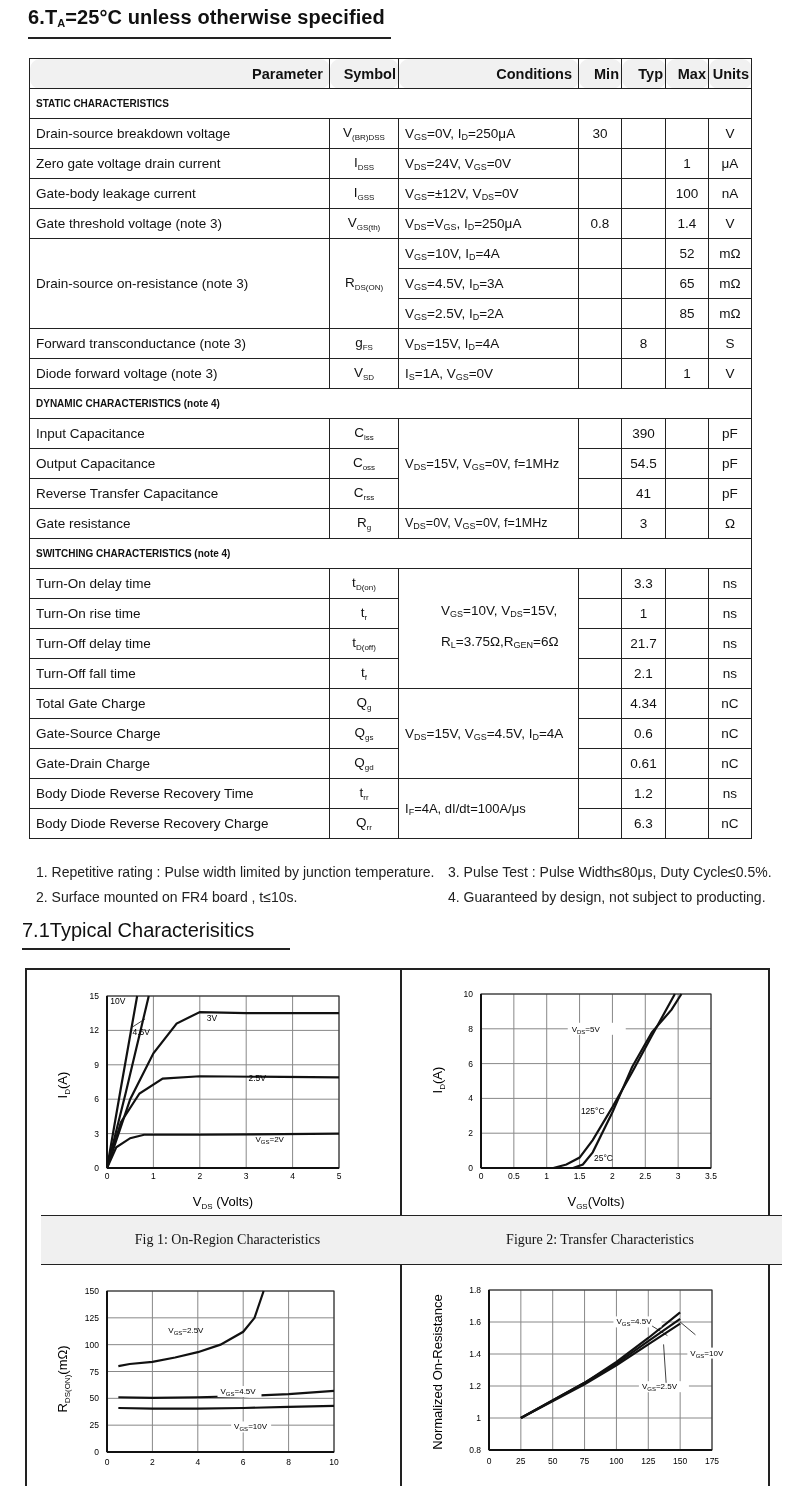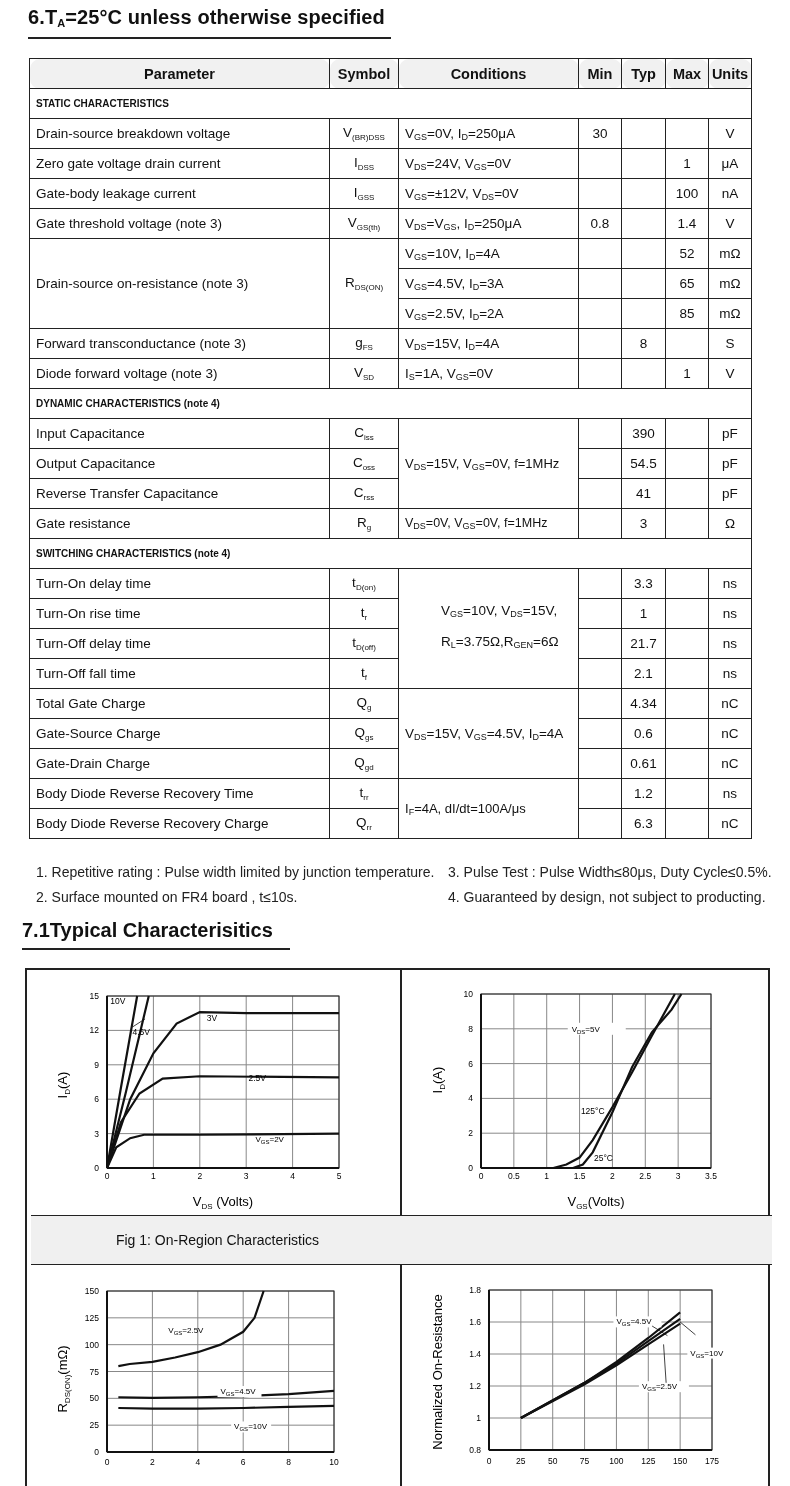--- a/index.html
+++ b/index.html
@@ -2,32 +2,32 @@
 <html><head>
 <meta charset="utf-8">
 <style>
   html,body{margin:0;padding:0;background:#fff;}
   body{width:790px;height:1486px;position:relative;overflow:hidden;font-family:"Liberation Sans",sans-serif;color:#111;}
   .h1{position:absolute;left:28px;top:6px;font-size:20px;font-weight:bold;letter-spacing:0.1px;}
   .h1 sub{font-size:11px;vertical-align:-3px;}
   .h1-rule{position:absolute;left:28px;top:37px;width:363px;height:2px;background:#222;}
   table.spec{position:absolute;left:29px;top:58px;border-collapse:collapse;font-size:13.5px;}
   table.spec td, table.spec th{border:1.5px solid #222;height:29px;padding:0 6px;white-space:nowrap;}
-  table.spec th{background:#f1f1f1;font-weight:bold;font-size:14.5px;text-align:center;height:29px;border-radius:10px;}
+  table.spec th{background:#f1f1f1;font-weight:bold;font-size:14.5px;text-align:right;height:29px;border-radius:10px;}
   table.spec td.sec{font-weight:bold;font-size:10px;}
   td.c{text-align:center;}
   td.cond{padding-left:6px;}
   .sym sub{font-size:8px;vertical-align:-3px;}
   .cond sub{font-size:9px;vertical-align:-2px;}
   .notes{position:absolute;font-size:14px;color:#222;}
-  .h2{position:absolute;left:22px;top:919px;font-size:20px;font-weight:bold;}
+  .h2{position:absolute;left:22px;top:919px;font-size:20px;font-weight:normal;}
   .h2-rule{position:absolute;left:22px;top:948px;width:268px;height:2px;background:#222;}
   .charts{position:absolute;left:25px;top:968px;width:745px;height:530px;border:2px solid #222;box-sizing:border-box;}
   .vdiv{position:absolute;left:373px;top:0;width:1.5px;height:100%;background:#222;}
-  .caprow{position:absolute;left:4px;top:245px;width:100%;height:48px;background:#f0f0f0;border-top:1.5px solid #222;border-bottom:1.5px solid #222;}
+  .caprow{position:absolute;left:14px;top:245px;width:100%;height:48px;background:#f0f0f0;border-top:1.5px solid #222;border-bottom:1.5px solid #222;font-family:Liberation Serif, serif;}
   .cap{position:absolute;top:0;height:48px;line-height:48px;text-align:center;font-size:14px;}
   svg text{font-family:"Liberation Sans",sans-serif;}
 </style>
 </head>
 <body>
 
 <div class="h1"><span>6.T</span><sub>A</sub><span>=25°C unless otherwise specified</span></div>
 <div class="h1-rule"></div>
 
 <table class="spec">
@@ -255,20 +255,21 @@
 <div class="notes" style="left:448px;top:864px">3. Pulse Test : Pulse Width≤80μs, Duty Cycle≤0.5%.</div>
 <div class="notes" style="left:448px;top:889px">4. Guaranteed by design, not subject to producting.</div>
 
 <div class="h2">7.1Typical Characterisitics</div>
 <div class="h2-rule"></div>
 
 <div class="charts">
   <div class="vdiv"></div>
   <div class="caprow">
     <div class="cap" style="left:0;width:373px">Fig 1: On-Region Characteristics</div>
+    <div class="cap" style="left:375px;width:368px">Figure 2: Transfer Characteristics</div>
   </div>
   <svg id="chart1" style="position:absolute;left:0;top:0" width="373" height="245">
       <line x1="80" y1="26" x2="80" y2="198" stroke="#888" stroke-width="1"></line>
       <text x="80" y="209" font-size="8.5" text-anchor="middle">0</text>
       <line x1="126.4" y1="26" x2="126.4" y2="198" stroke="#888" stroke-width="1"></line>
       <text x="126.4" y="209" font-size="8.5" text-anchor="middle">1</text>
       <line x1="172.8" y1="26" x2="172.8" y2="198" stroke="#888" stroke-width="1"></line>
       <text x="172.8" y="209" font-size="8.5" text-anchor="middle">2</text>
       <line x1="219.2" y1="26" x2="219.2" y2="198" stroke="#888" stroke-width="1"></line>
       <text x="219.2" y="209" font-size="8.5" text-anchor="middle">3</text>

